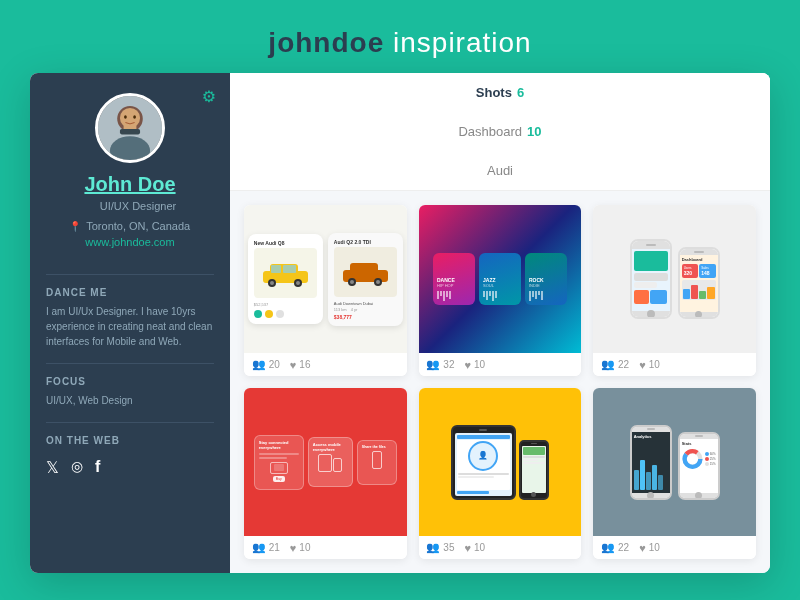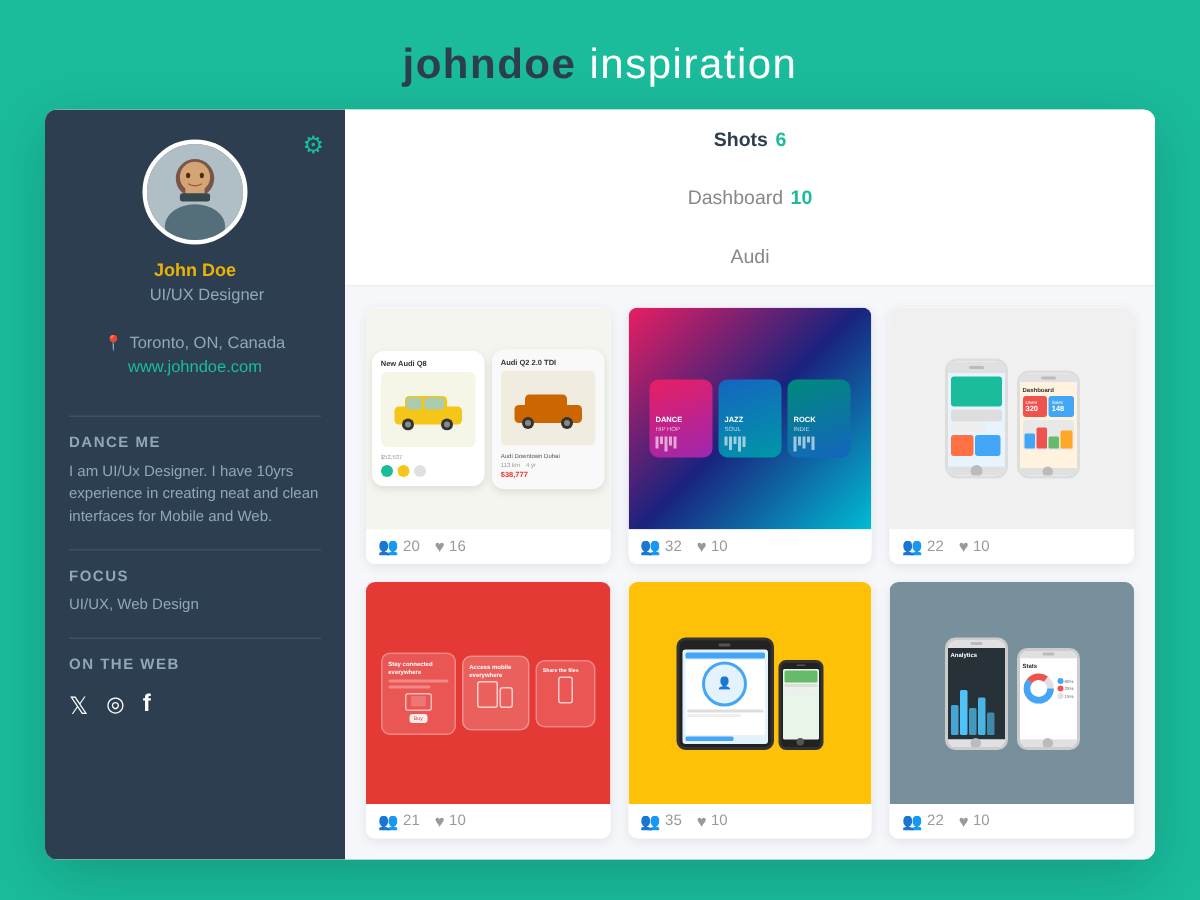--- a/index.html
+++ b/index.html
@@ -63,29 +63,30 @@
       background: #888;
       overflow: hidden;
       margin-bottom: 10px;
       border: 3px solid #fff;
       display: flex;
       align-items: center;
       justify-content: center;
     }
     .avatar svg { width: 70px; height: 70px; }
     .user-name {
-      color: #eab308;
-      font-size: 12px;
+      color: #5eead4;
+      font-size: 20px;
       font-weight: 700;
       margin-bottom: 4px;
+      text-decoration: underline;
     }
     .user-role {
       color: #8fa8b8;
       font-size: 11px;
-      margin-bottom: 20px;
+      margin-bottom: 8px;
       padding-left: 16px;
     }
     .user-location {
       color: #8fa8b8;
       font-size: 11px;
       display: flex;
       align-items: center;
       gap: 4px;
       margin-bottom: 4px;
     }

